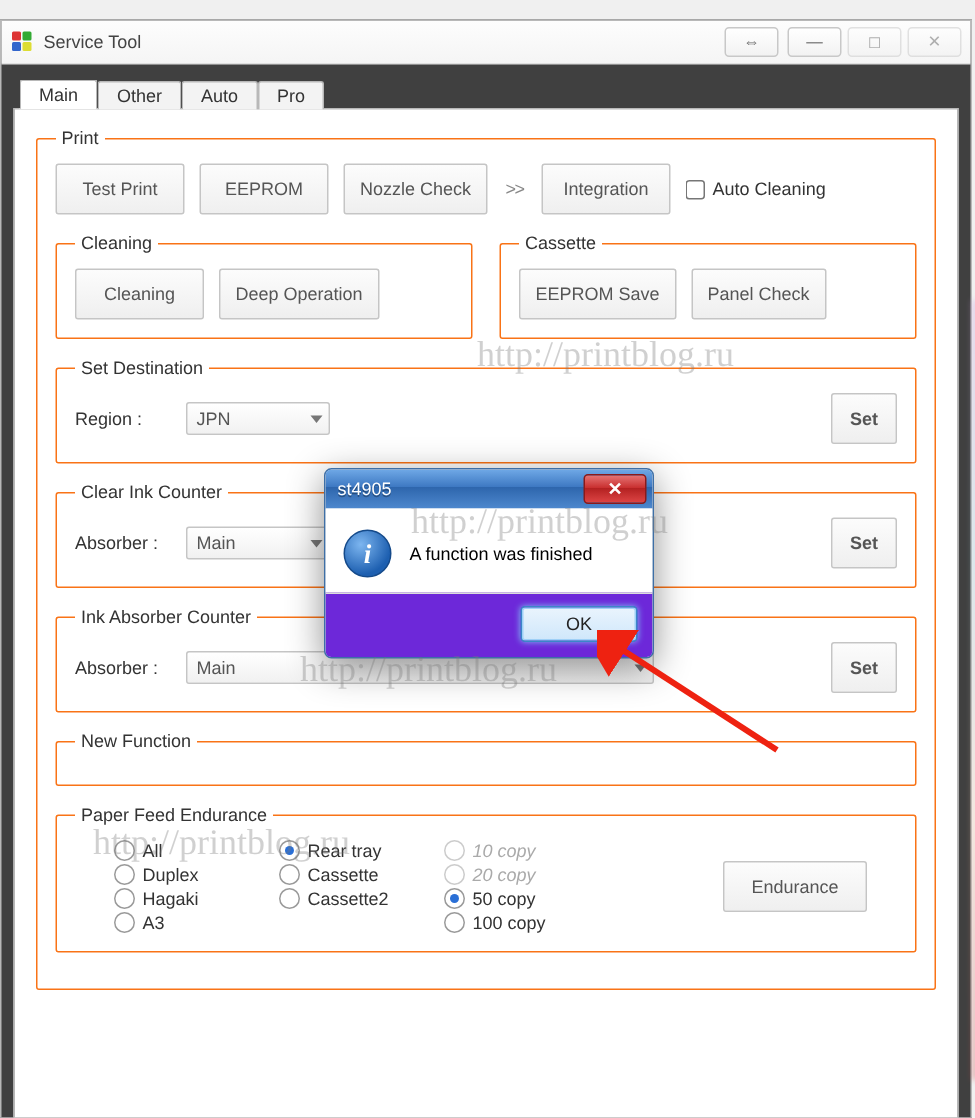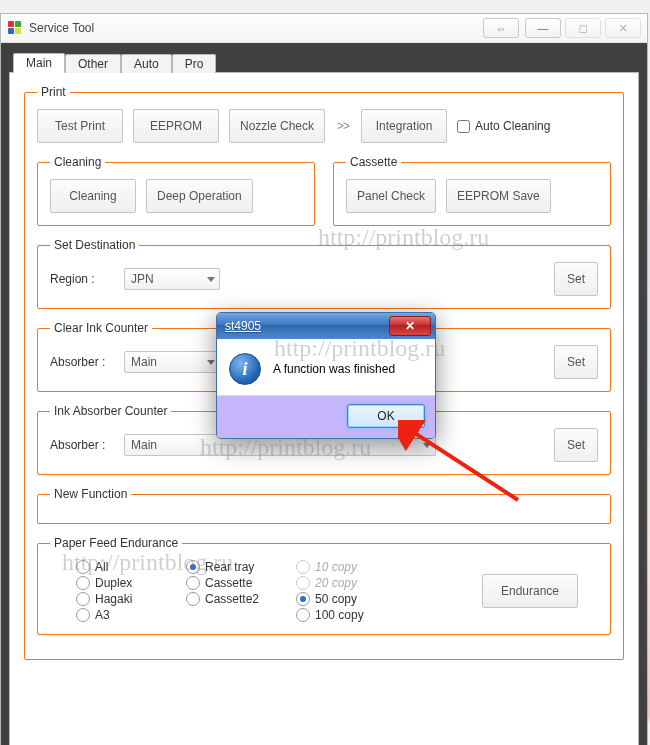--- a/index.html
+++ b/index.html
@@ -105,21 +105,21 @@
     min-width: 86px;
     height: 34px;
     border: 1px solid #c5c5c5;
     background: linear-gradient(#fcfcfc,#efefef);
     color:#555;
     display:inline-flex; align-items:center; justify-content:center;
     padding: 0 10px;
     border-radius: 2px;
     box-sizing: border-box;
   }
-  .btn.small { min-width: 44px; }
+  .btn.small { min-width: 44px; font-weight: bold; }
   .arrows { color:#888; letter-spacing: -1px; padding:0 2px;}
   .chk { display:inline-flex; align-items:center; gap:5px; color:#333;}
   .chk input { width:13px; height:13px; margin:0;}
   .two-col { display:flex; gap:18px; }
   .two-col > fieldset { flex:1; }
   .label { color:#333; min-width:64px; }
   .select {
     min-width: 84px; height: 20px;
     border:1px solid #c5c5c5;
     background:linear-gradient(#fff,#f1f1f1);
@@ -156,21 +156,21 @@
     background:#f1f1f1;
     z-index:10;
     overflow:hidden;
   }
   .dlg-title {
     height:26px;
     background:linear-gradient(#6fa8e6,#3d78c2 45%,#2e66ad 46%,#4d88ce);
     display:flex; align-items:center; padding:0 4px 0 8px;
     color:#fff; font-size:12px;
   }
-  .dlg-title-text { flex:1; text-shadow:0 1px 0 rgba(0,0,0,.3);text-decoration:underline; }
+  .dlg-title-text { flex:1; text-shadow:0 1px 0 rgba(0,0,0,.3); }
   .dlg-close {
     width:40px;height:18px;border-radius:3px;
     background:linear-gradient(#e57373,#c93030 45%,#b22020 46%,#d44);
     border:1px solid #8a1a1a;
     display:inline-flex;align-items:center;justify-content:center;color:#fff;font-weight:bold;
   }
   .dlg-body {
     padding:14px 12px 10px 12px;
     display:flex; align-items:center; gap:12px;
     background:#fff;
@@ -178,21 +178,21 @@
   .info-icon {
     width:30px;height:30px;border-radius:50%;
     background:radial-gradient(circle at 35% 30%,#7db6f0,#1d5fb0 70%);
     border:1px solid #154a8a;
     display:inline-flex;align-items:center;justify-content:center;
     color:#fff;font-family:Georgia,serif;font-style:italic;font-weight:bold;font-size:18px;
   }
   .dlg-footer {
     padding:8px 10px 10px 10px;
     display:flex; justify-content:flex-end;
-    background:#c4b5fd;
+    background:#6d28d9;
     border-top:1px solid #dcdcdc;
   }
   .ok-btn {
     min-width:76px;height:22px;
     border:1px solid #3b86c8;
     background:linear-gradient(#eaf4fd,#cfe7fb);
     box-shadow:0 0 0 1px #9fd0f7 inset, 0 0 4px #7fbef2;
     border-radius:3px;
     display:inline-flex;align-items:center;justify-content:center;color:#222;
   }
@@ -262,22 +262,22 @@
           <fieldset class="group" style="margin:0">
             <legend>Cleaning</legend>
             <div class="row">
               <span class="btn">Cleaning</span>
               <span class="btn">Deep Operation</span>
             </div>
           </fieldset>
           <fieldset class="group" style="margin:0">
             <legend>Cassette</legend>
             <div class="row">
+              <span class="btn">EEPROM Save</span>
               <span class="btn">Panel Check</span>
-              <span class="btn">EEPROM Save</span>
             </div>
           </fieldset>
         </div>
 
         <fieldset class="group" style="margin-top:12px">
           <legend>Set Destination</legend>
           <div class="row">
             <span class="label">Region :</span>
             <span class="select">
               <span>JPN</span>

